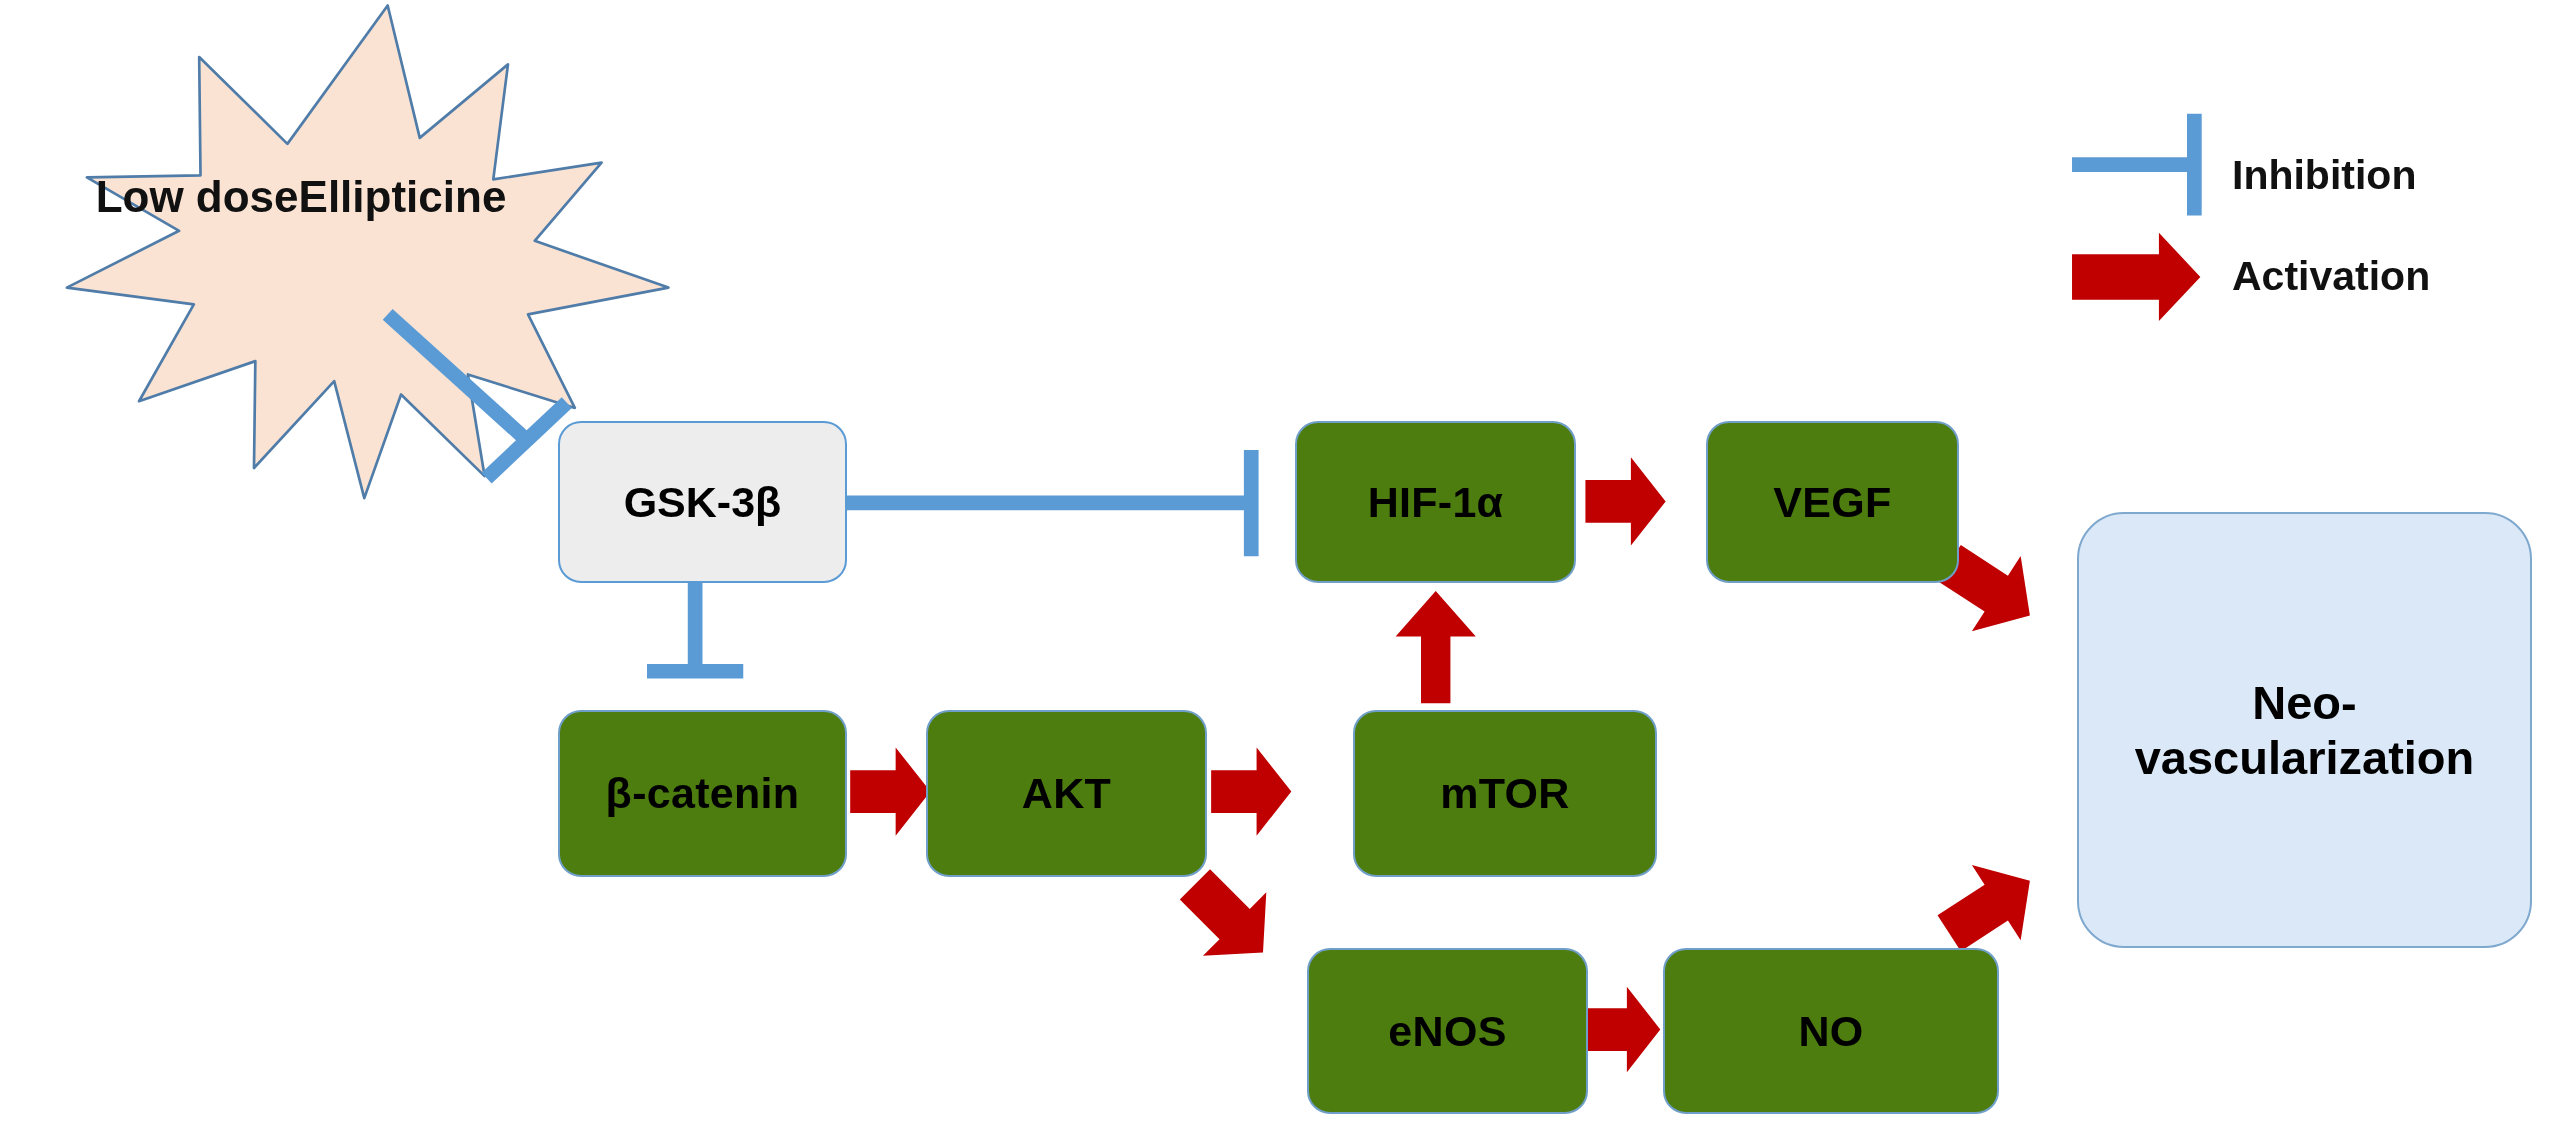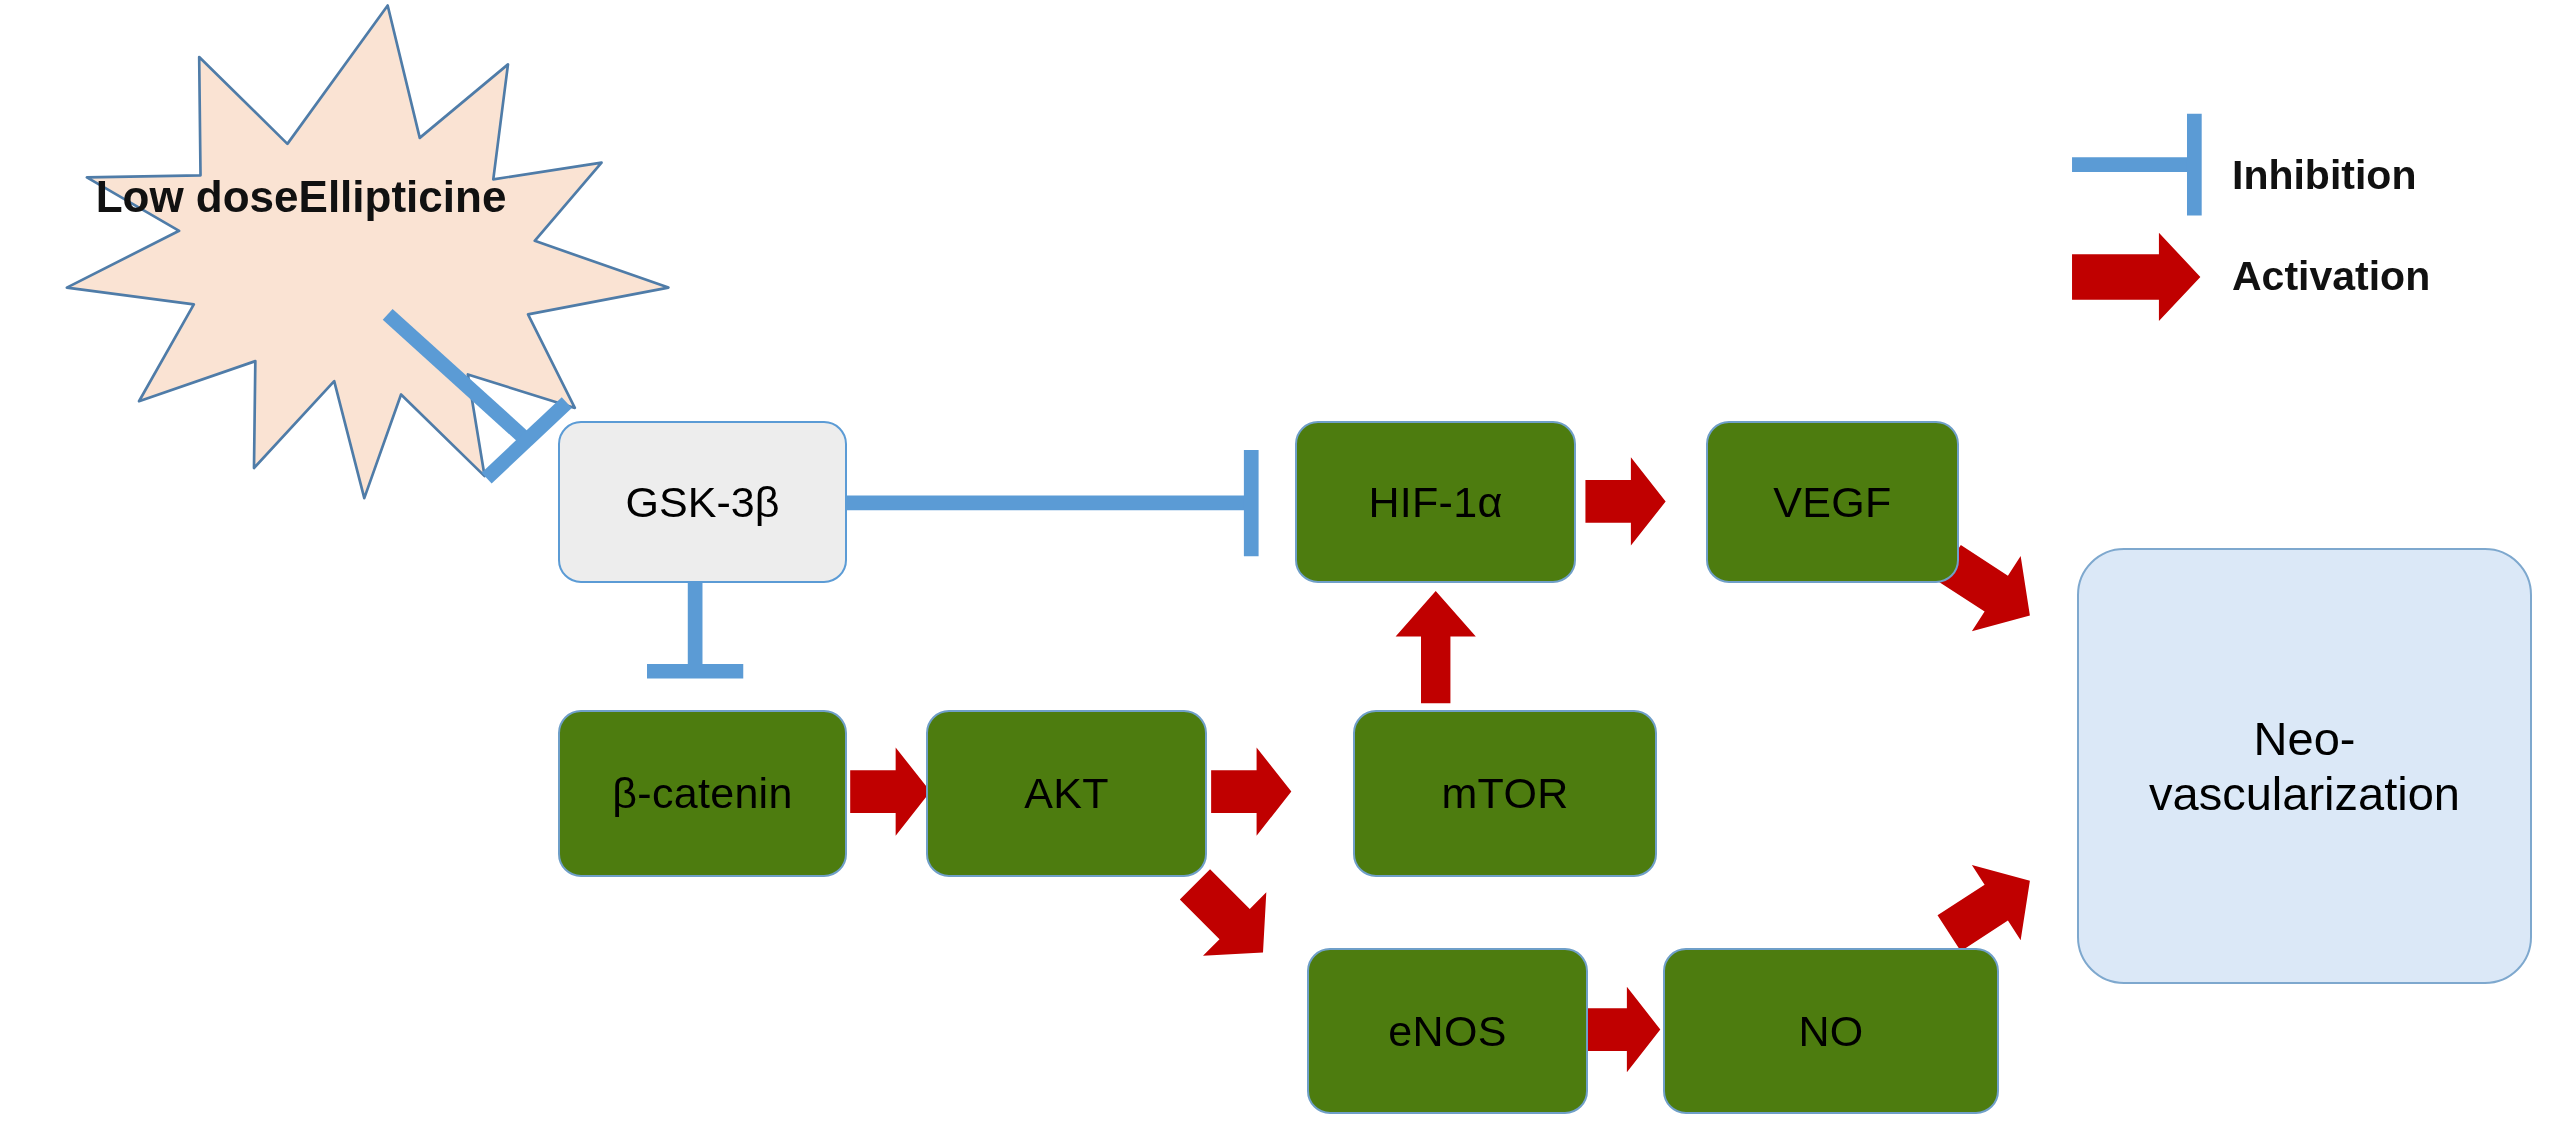--- a/index.html
+++ b/index.html
@@ -9,21 +9,21 @@
     background:#ffffff;
   }
   #canvas{position:absolute;left:0;top:0;width:2576px;height:1144px;}
   .svglayer{position:absolute;left:0;top:0;width:2576px;height:1144px;}
 
   .node{
     position:absolute;
     box-sizing:border-box;
     display:flex;align-items:center;justify-content:center;
     text-align:left;
-    font-weight:normal;
+    font-weight:bold;
     color:#000000;
     line-height:1.12;
     z-index:5;
   }
   .node-plain{
     background:#4d7c0f;
     border:2px solid #6F9FC8;
     border-radius:23px;
     font-size:43px;
     letter-spacing:0.3px;
@@ -139,21 +139,21 @@
   </div>
 
   <div class="node node-plain" style="left:1295px;top:948px;width:281px;height:166px;margin-left:12px;">
     <span>eNOS</span>
   </div>
 
   <div class="node node-plain" style="left:1663px;top:948px;width:336px;height:166px;">
     <span>NO</span>
   </div>
 
-  <div class="node node-outcome" style="left:2077px;top:548px;width:455px;height:436px;flex-direction:column;">
+  <div class="node node-outcome" style="left:2077px;top:512px;width:455px;height:436px;flex-direction:column;">
     <span>Neo-</span>
     <span>vascularization</span>
   </div>
 
   <div class="legend-label" style="left:2232px;top:139px;margin-top:13px;">Inhibition</div>
 
   <div class="legend-label" style="left:2232px;top:253px;">Activation</div>
 
 </div>
 

